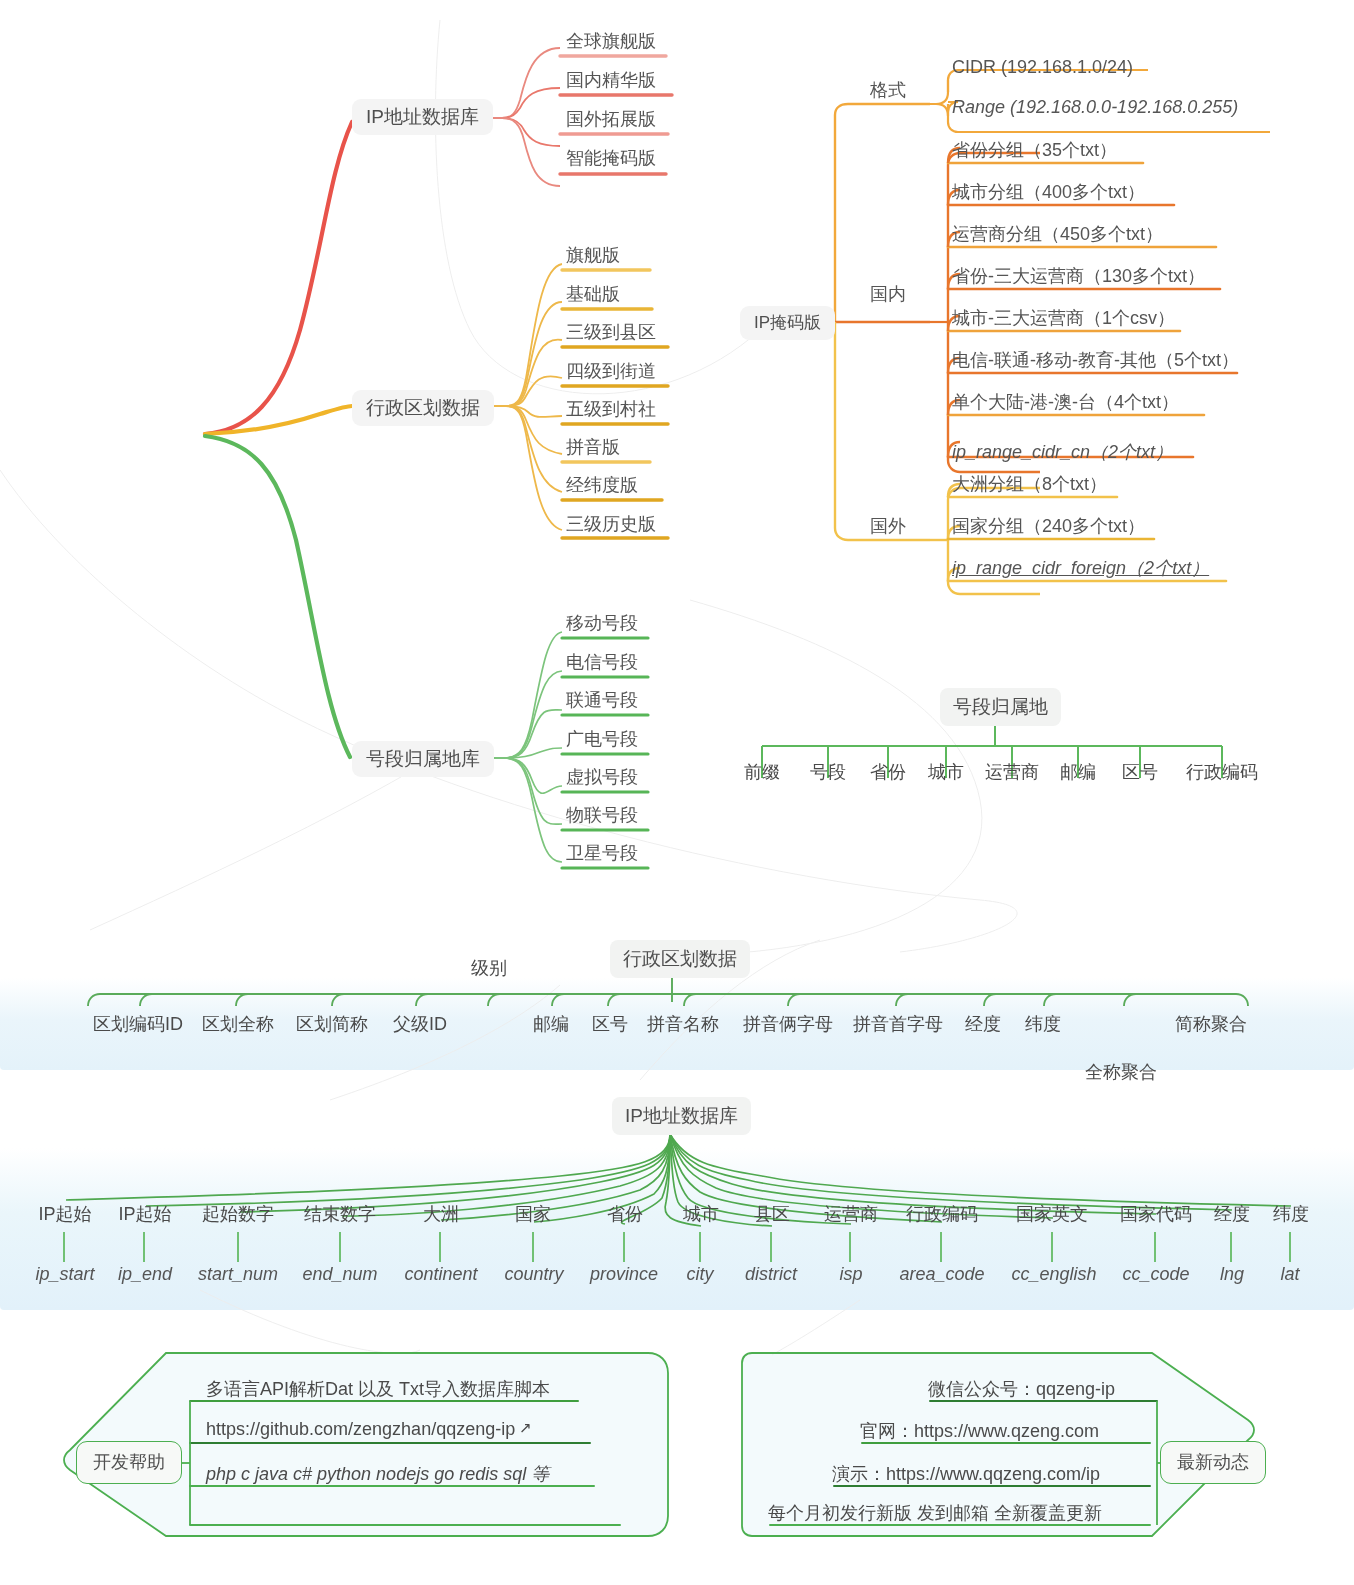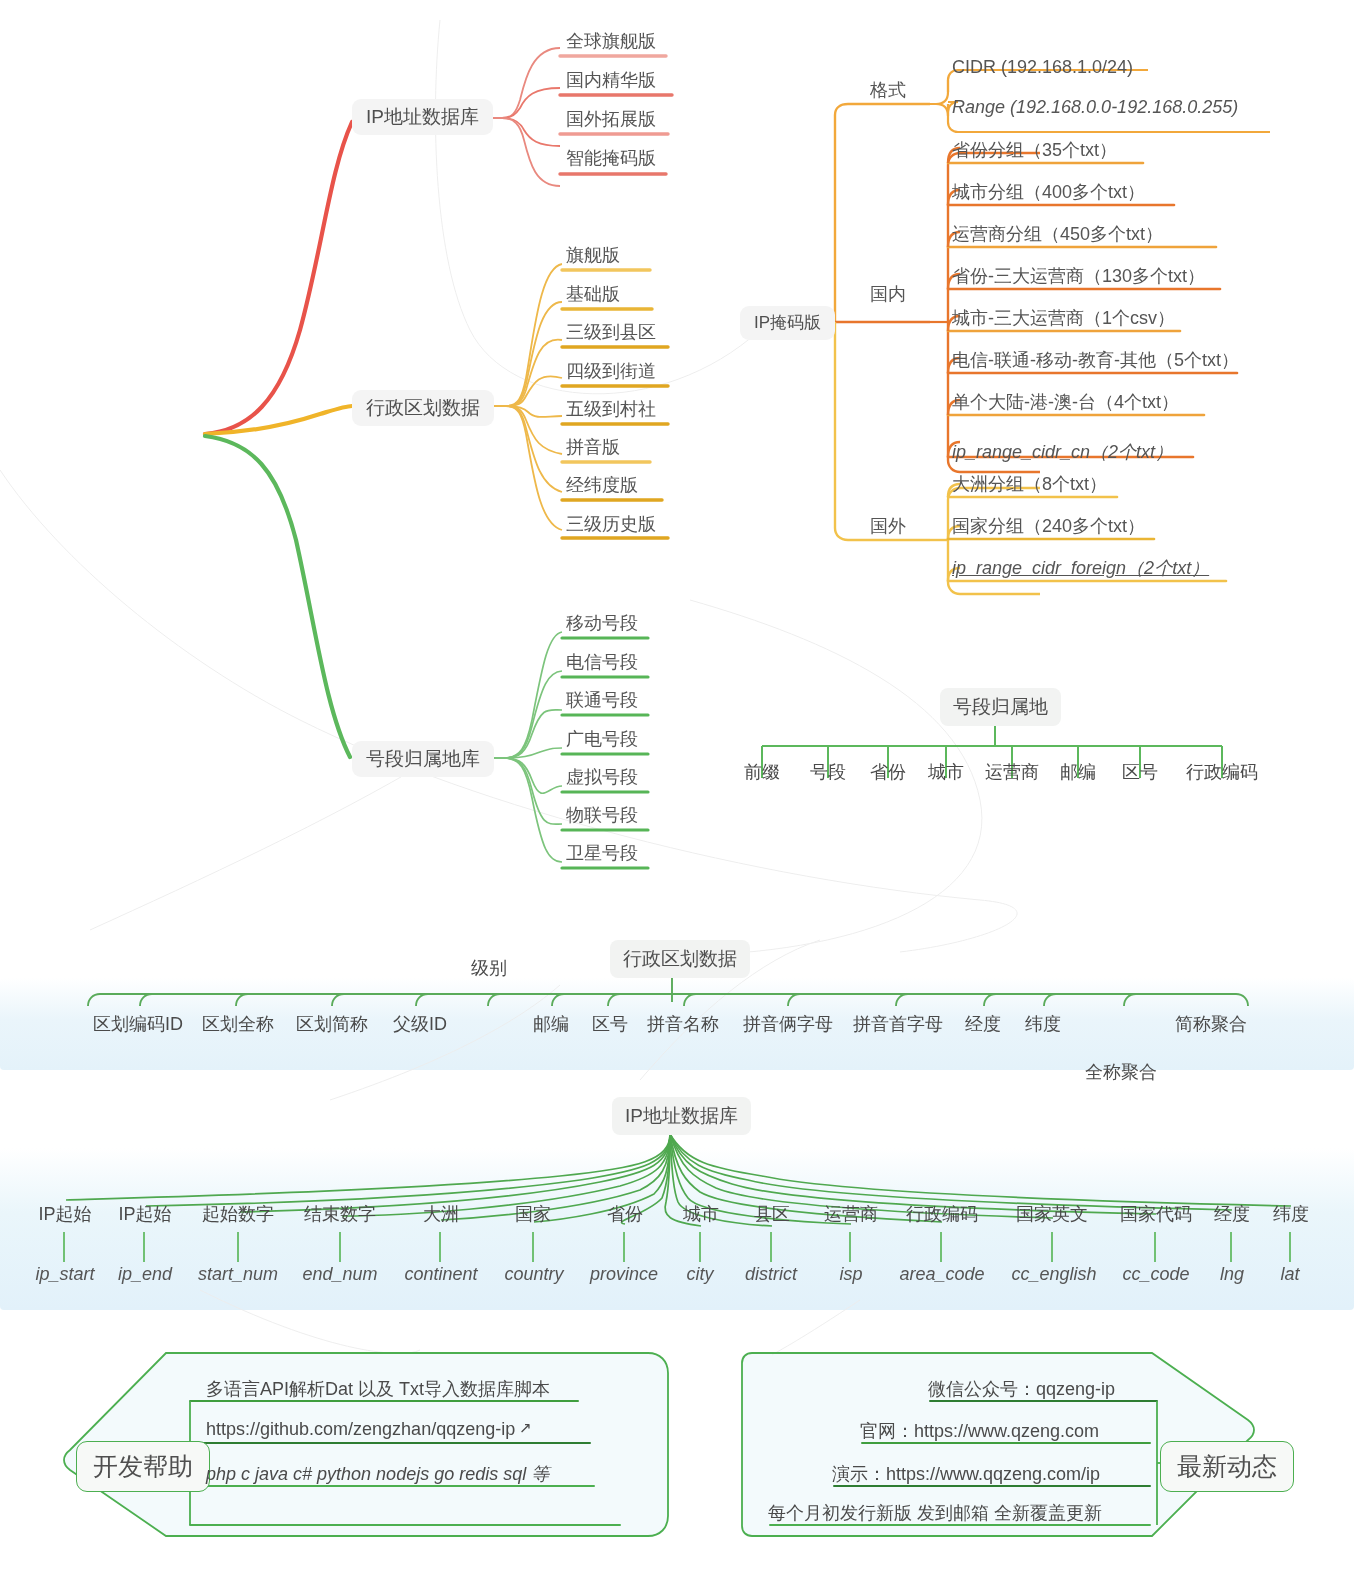--- a/index.html
+++ b/index.html
@@ -29,21 +29,21 @@
     font-size:27px;
     padding:14px 26px;
     border-radius:12px;
     letter-spacing:.5px;
   }
   .node.plain{background:#f4f4f4;}
   .node.boxed{
     background:#f7f9f7;
     border:1.4px solid #4caf50;
     border-radius:11px;
-    font-size:25px;
+    font-size:18px;
     padding:10px 16px;
   }
   .leaf{
     position:absolute;
     font-size:18px;
     color:#555555;
     white-space:nowrap;
     line-height:1;
   }
   .leaf.mono{font-style:italic;}

